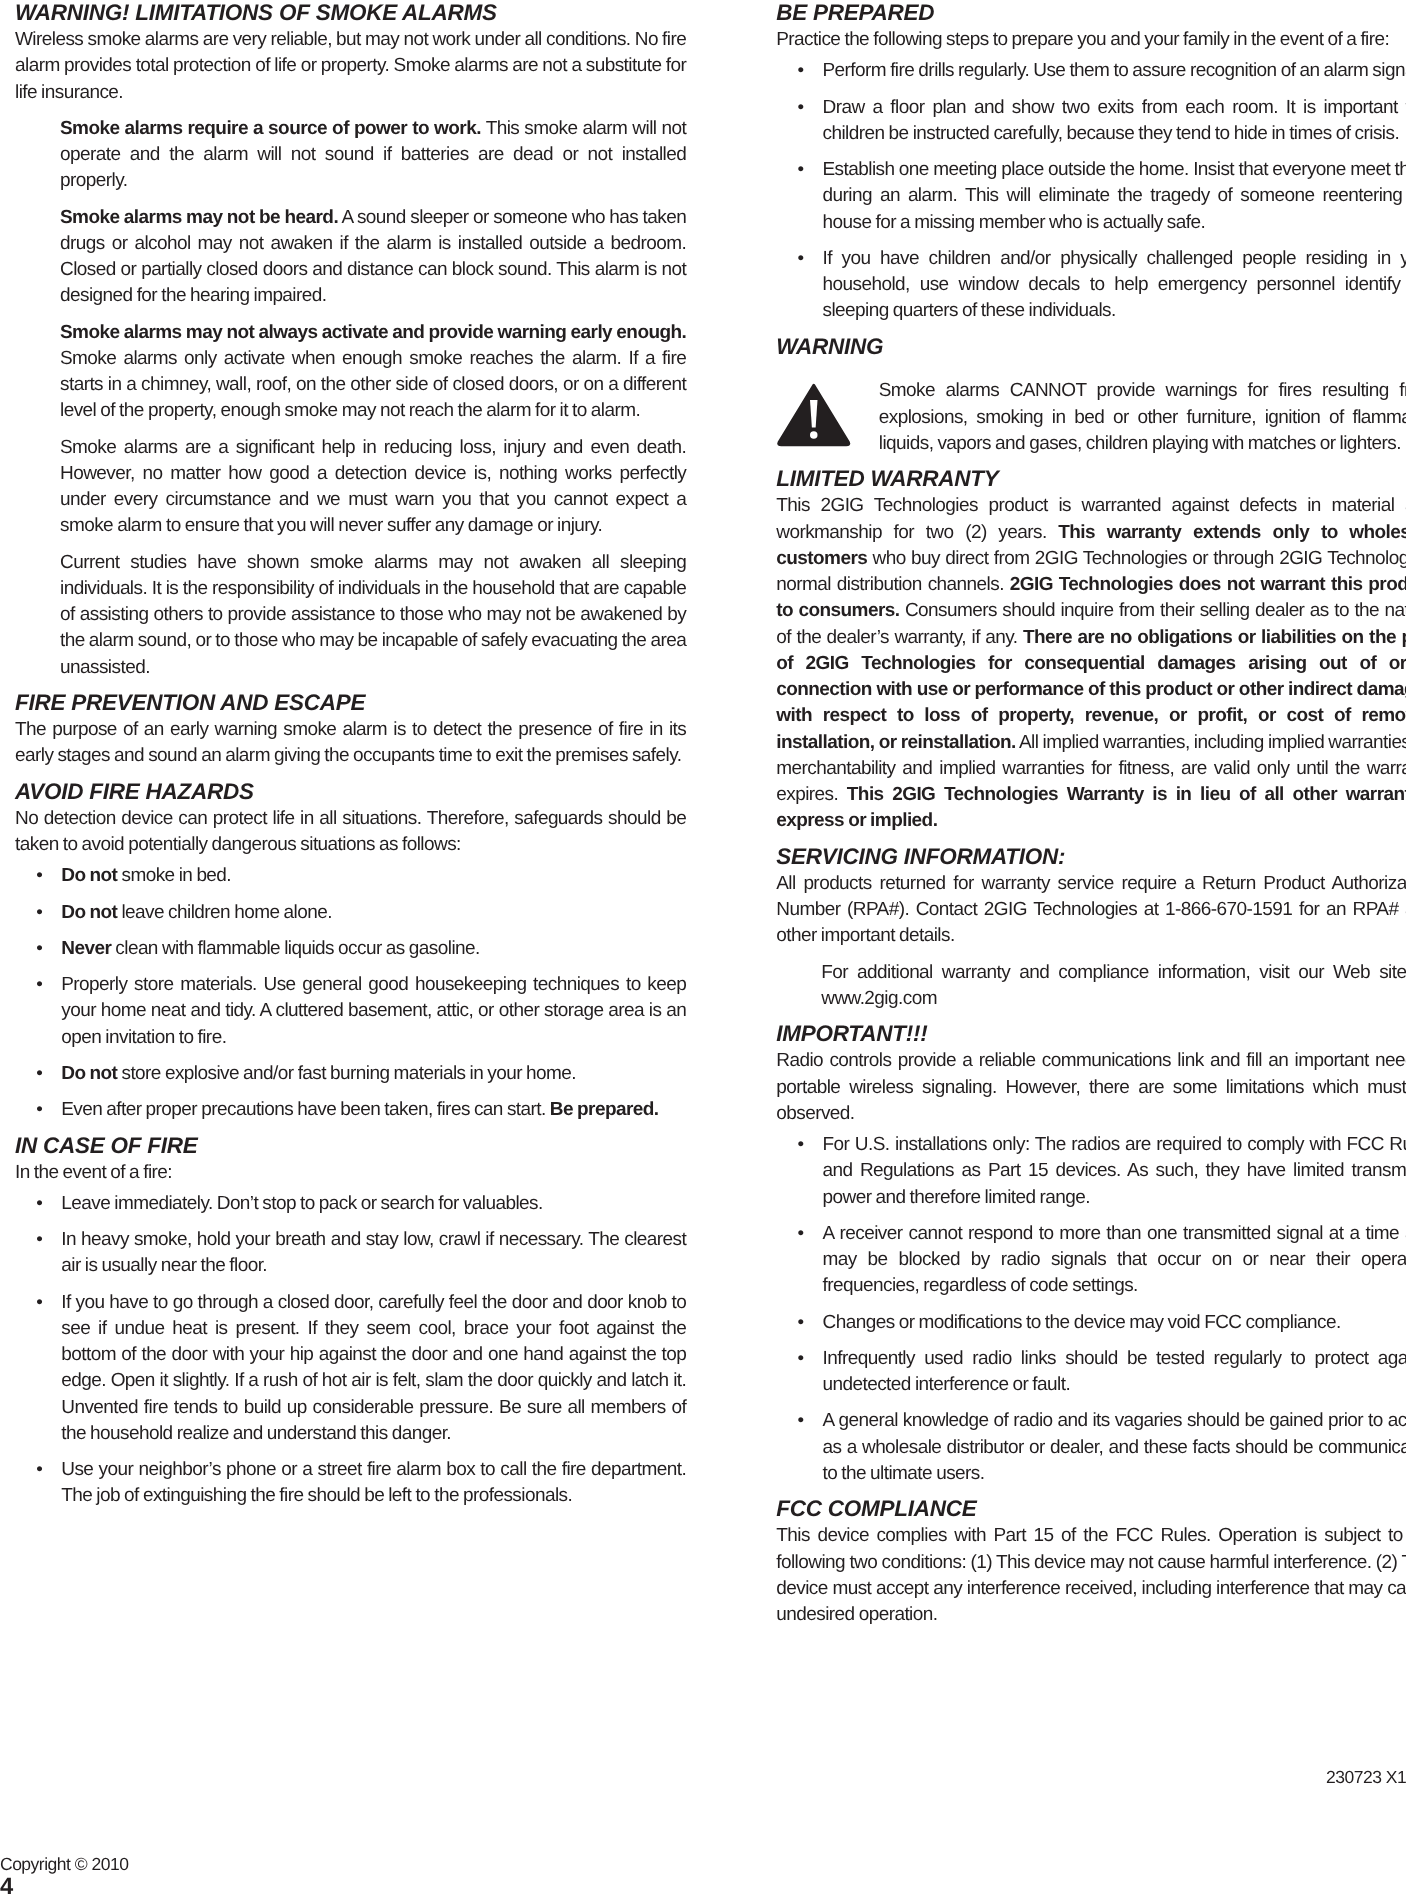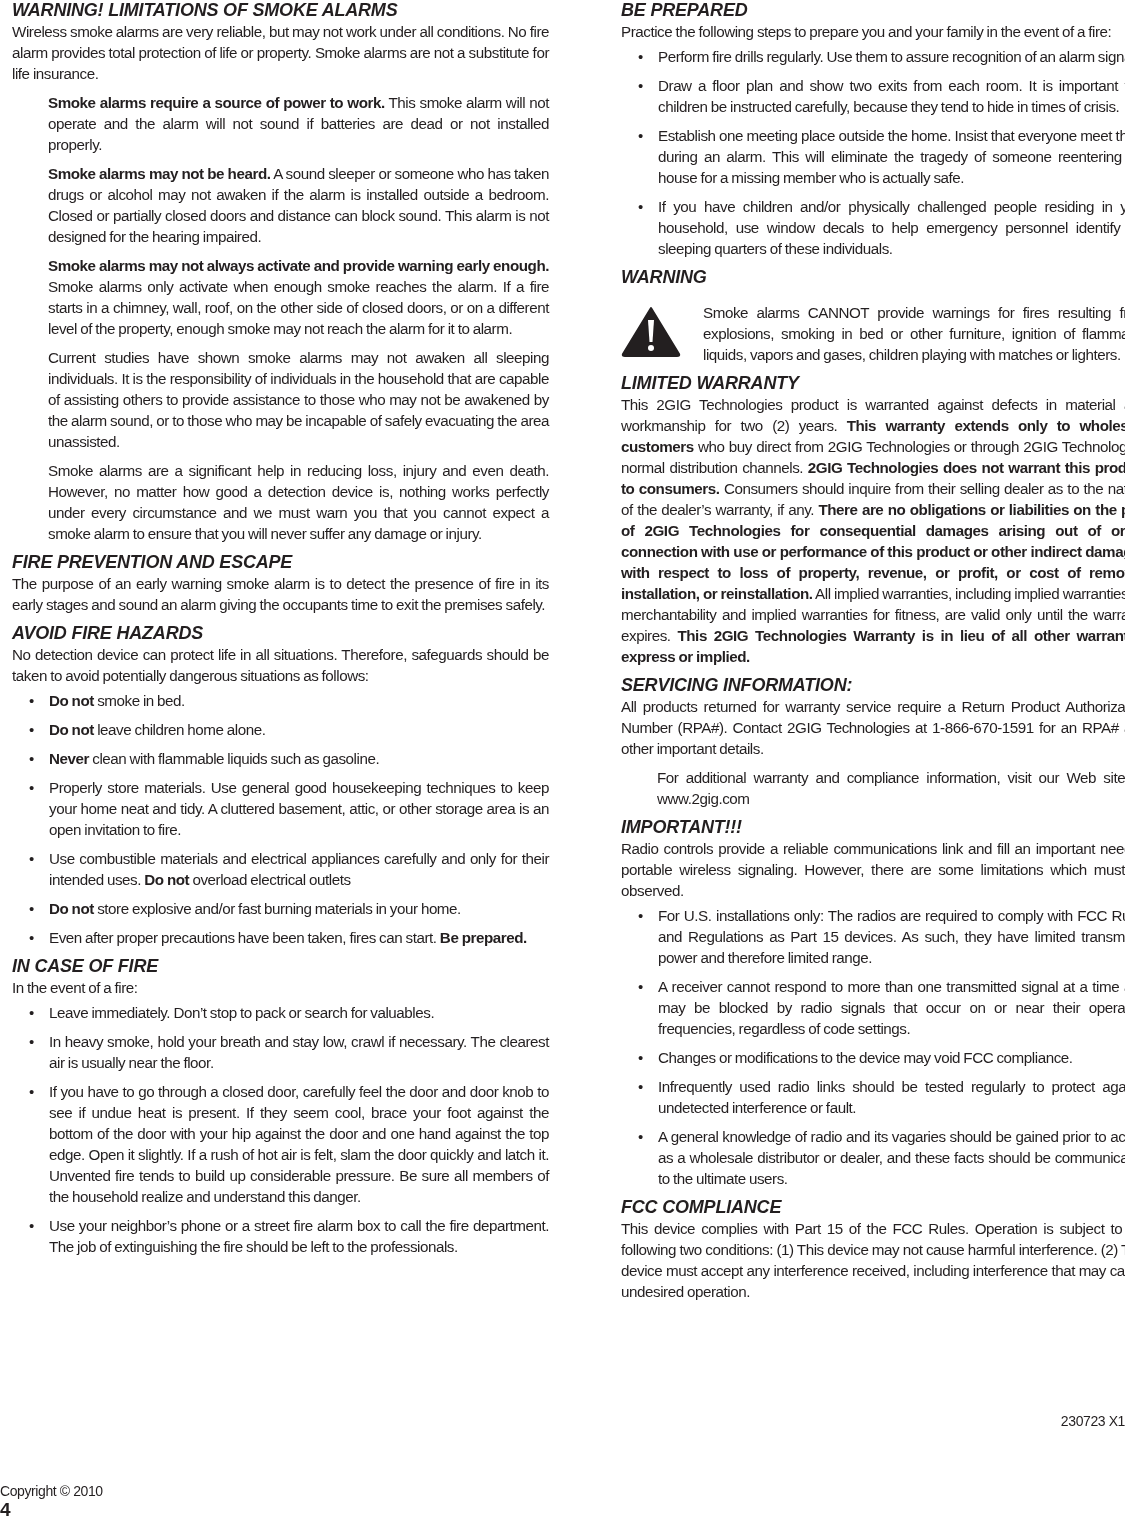--- a/index.html
+++ b/index.html
@@ -30,37 +30,36 @@
 </head>
 <body>
 
 <div class="col col-left">
 
   <h2 class="h">WARNING! LIMITATIONS OF SMOKE ALARMS</h2>
   <p class="after-h">Wireless smoke alarms are very reliable, but may not work under all conditions. No fire alarm provides total protection of life or property. Smoke alarms are not a substitute for life insurance.</p>
   <p><b>Smoke alarms require a source of power to work.</b><span> This smoke alarm will not operate and the alarm will not sound if batteries are dead or not installed properly.</span></p>
   <p><b>Smoke alarms may not be heard.</b><span>  A sound sleeper or someone who has taken drugs or alcohol may not awaken if the alarm is installed outside a bedroom. Closed or partially closed doors and distance can block sound. This alarm is not designed for the hearing impaired.</span></p>
   <p><b>Smoke alarms may not always activate and provide warning early enough.</b><span> Smoke alarms only activate when enough smoke reaches the alarm. If a fire starts in a chimney, wall, roof, on the other side of closed doors, or on a different level of the property, enough smoke may not reach the alarm for it to alarm.</span></p>
+  <p>Smoke alarms are a significant help in reducing loss, injury and even death. However, no matter how good a detection device is, nothing works perfectly under every circumstance and we must warn you that you cannot expect a smoke alarm to ensure that you will never suffer any damage or injury.</p>
   <p>Current studies have shown smoke alarms may not awaken all sleeping individuals. It is the responsibility of individuals in the household that are capable of assisting others to provide assistance to those who may not be awakened by the alarm sound, or to those who may be incapable of safely evacuating the area unassisted.</p>
-  <p>Smoke alarms are a significant help in reducing loss, injury and even death. However, no matter how good a detection device is, nothing works perfectly under every circumstance and we must warn you that you cannot expect a smoke alarm to ensure that you will never suffer any damage or injury.</p>
 
   <div class="section">
     <h2 class="h">FIRE PREVENTION AND ESCAPE</h2>
     <p class="after-h">The purpose of an early warning smoke alarm is to detect the presence of fire in its early stages and sound an alarm giving the occupants time to exit the premises safely.</p>
   </div>
 
   <div class="section">
     <h2 class="h">AVOID FIRE HAZARDS</h2>
     <p class="after-h">No detection device can protect life in all situations. Therefore, safeguards should be taken to avoid potentially dangerous situations as follows:</p>
     <ul>
       <li><b>Do not</b><span> smoke in bed.</span></li>
       <li><b>Do not</b><span> leave children home alone.</span></li>
-      <li><b>Never</b><span> clean with flammable liquids such as gasoline.</span></li>
+      <li><b>Never</b><span> clean with flammable liquids occur as gasoline.</span></li>
       <li><span>Properly store materials. Use general good housekeeping techniques to keep your home neat and tidy.  A cluttered basement, attic, or other storage area is an open invitation to fire.</span></li>
-      <li><span>Use combustible materials and electrical appliances carefully and only for their intended uses. </span><b>Do not</b><span> overload electrical outlets</span></li>
       <li><b>Do not</b><span> store explosive and/or fast burning materials in your home.</span></li>
       <li><span>Even after proper precautions have been taken, fires can start. </span><b>Be prepared.</b></li>
     </ul>
   </div>
 
   <div>
     <h2 class="h">IN CASE OF FIRE</h2>
     <p class="after-h">In the event of a fire:</p>
     <ul>
       <li>Leave immediately. Don’t stop to pack or search for valuables.</li>

